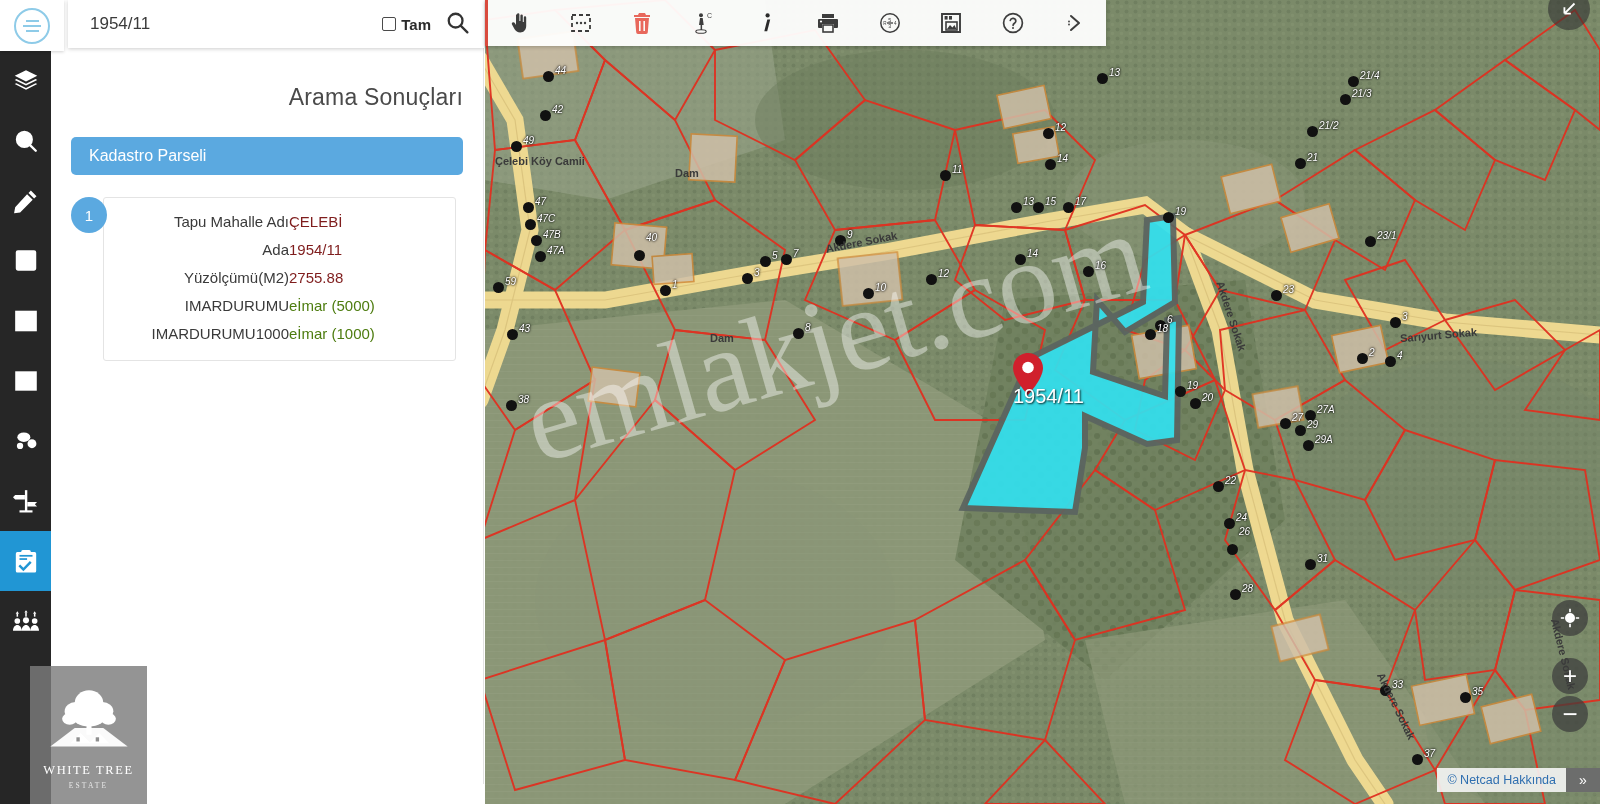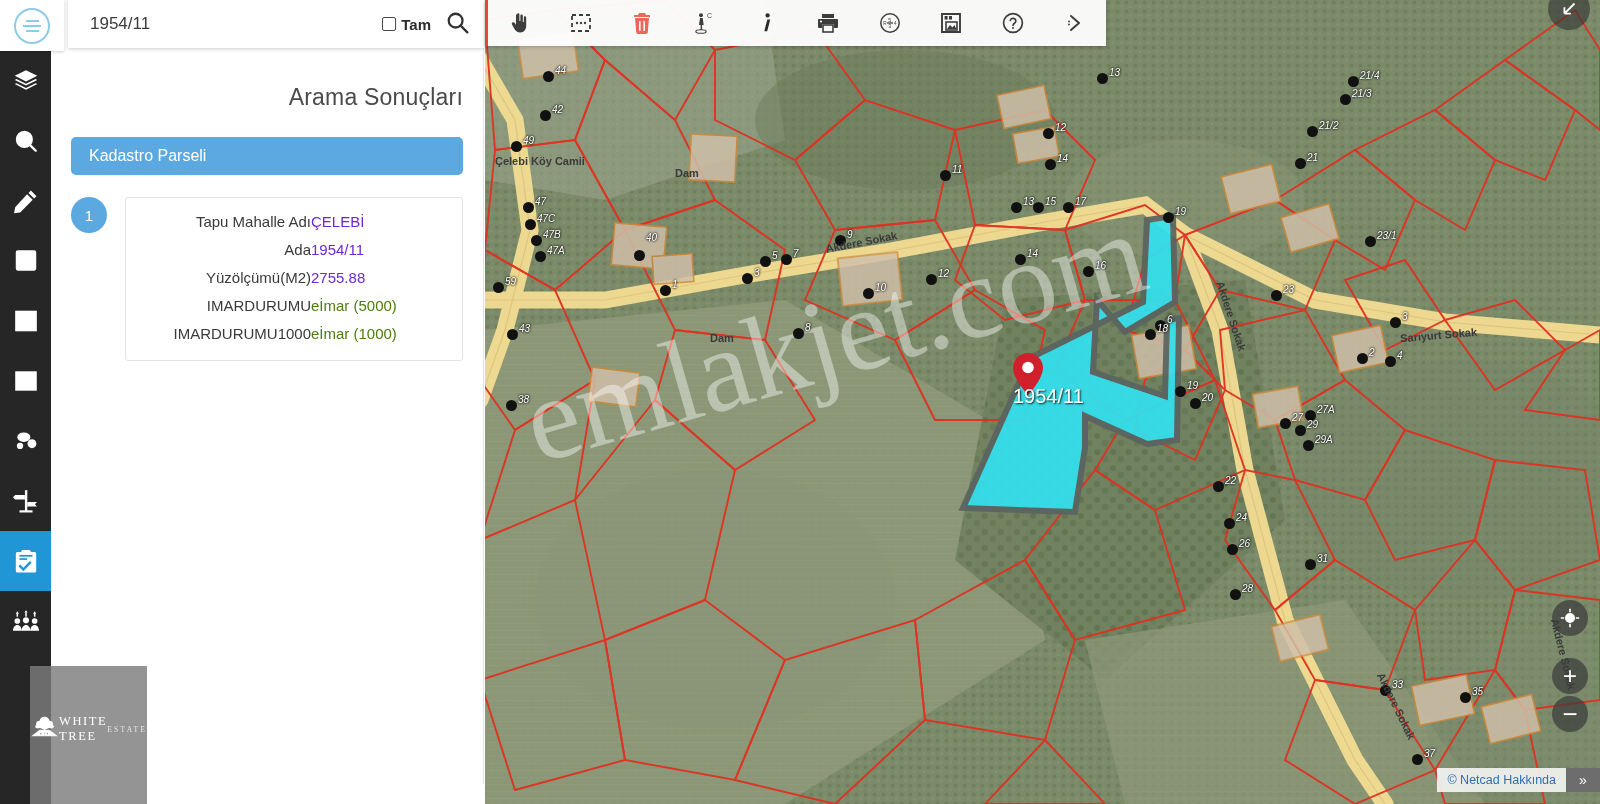--- a/index.html
+++ b/index.html
@@ -88,37 +88,37 @@
   }
   .result-wrap { position: relative; padding-left: 22px; }
   .badge {
     position: absolute; left: 0; top: 0;
     width: 36px; height: 36px; border-radius: 50%;
     background: #5ba9e0; color: #fff;
     display: flex; align-items: center; justify-content: center;
     font-size: 15px; z-index: 3;
   }
   .result-card {
-    margin-top: 16px; margin-left: 32px;
+    margin-top: 16px; margin-left: 10px;
     border: 1px solid #e4e4e4; border-radius: 3px;
     background: #fff; padding: 14px 20px 16px 20px;
     max-width: 353px;
   }
   .field-row { display: flex; margin: 0 0 8px 0; font-size: 15px; line-height: 20px; }
   .field-row:last-child { margin-bottom: 0; }
   .f-label { width: 165px; color: #3a3a3a; flex-shrink: 0; }
-  .f-value { color: #6d28d9; }
+  .f-value { color: #7f1d1d; }
   .f-value.link { color: #4d7c0f; cursor: pointer; }
 
   
   .logo {
     position: absolute; left: 30px; bottom: 0;
     width: 117px; height: 138px;
     background: rgba(125,125,125,.82);
-    display: flex; flex-direction: row;
+    display: flex; flex-direction: column;
     align-items: center; justify-content: flex-end;
     padding-bottom: 14px; z-index: 30;
   }
   .logo svg { width: 84px; height: 78px; }
   .logo .lt { color: #fff; font-size: 12.5px; letter-spacing: 1.6px;
               font-family: "Liberation Serif", serif; margin-top: 1px; }
   .logo .ls { color: #e6e6e6; font-size: 7.5px; letter-spacing: 2.2px;
               font-family: "Liberation Serif", serif; margin-top: 3px; text-align: center; }
 
   
@@ -410,21 +410,21 @@
         <div class="plabel" style="left: 672px; top: 323px;">18</div>
         <div class="pdot" style="left: 690px; top: 386px;"></div>
         <div class="plabel" style="left: 702px; top: 380px;">19</div>
         <div class="pdot" style="left: 705px; top: 398px;"></div>
         <div class="plabel" style="left: 717px; top: 392px;">20</div>
         <div class="pdot" style="left: 728px; top: 481px;"></div>
         <div class="plabel" style="left: 740px; top: 475px;">22</div>
         <div class="pdot" style="left: 739px; top: 518px;"></div>
         <div class="plabel" style="left: 751px; top: 512px;">24</div>
         <div class="pdot" style="left: 742px; top: 544px;"></div>
-        <div class="plabel" style="left: 754px; top: 538px;">26</div>
+        <div class="plabel" style="left: 754px; top: 526px;">26</div>
         <div class="pdot" style="left: 745px; top: 589px;"></div>
         <div class="plabel" style="left: 757px; top: 583px;">28</div>
         <div class="pdot" style="left: 795px; top: 418px;"></div>
         <div class="plabel" style="left: 807px; top: 392px; margin-top: 20px;">27</div>
         <div class="pdot" style="left: 820px; top: 410px;"></div>
         <div class="plabel" style="left: 832px; top: 404px;">27A</div>
         <div class="pdot" style="left: 810px; top: 425px;"></div>
         <div class="plabel" style="left: 822px; top: 419px;">29</div>
         <div class="pdot" style="left: 818px; top: 440px;"></div>
         <div class="plabel" style="left: 830px; top: 434px;">29A</div>

